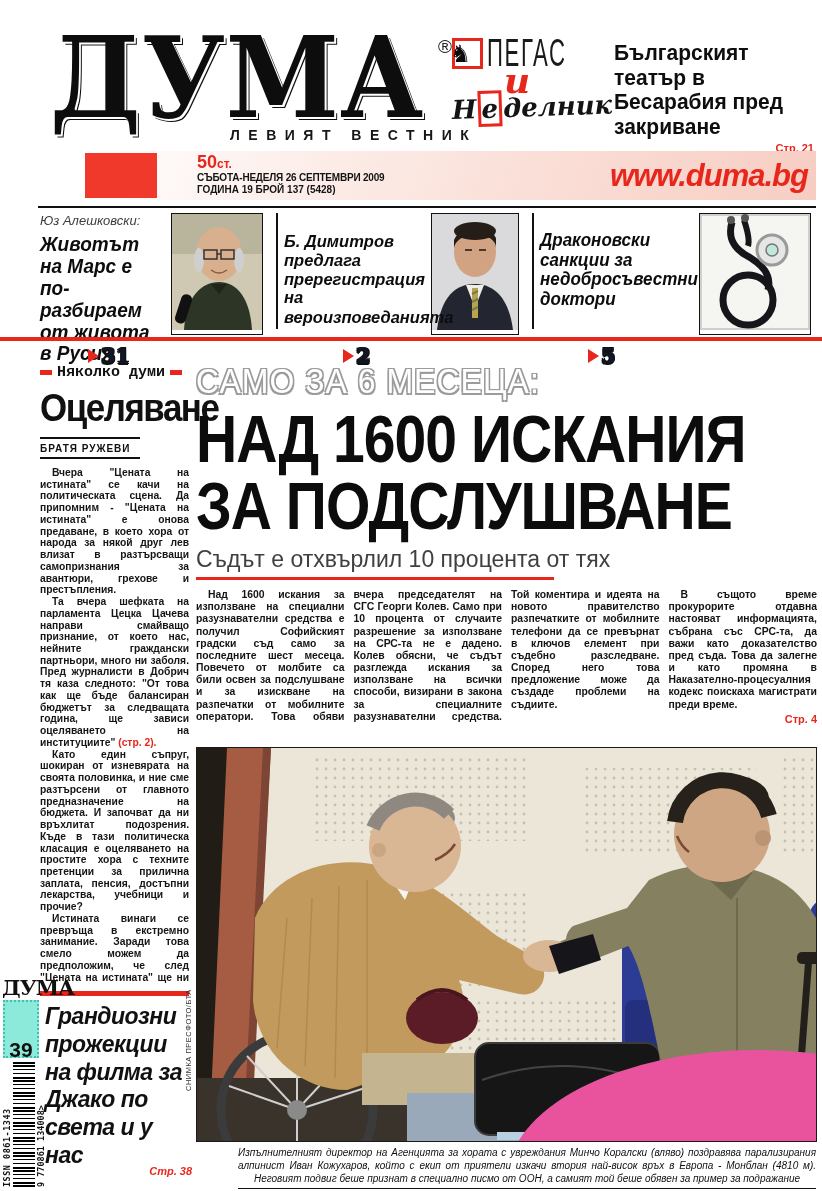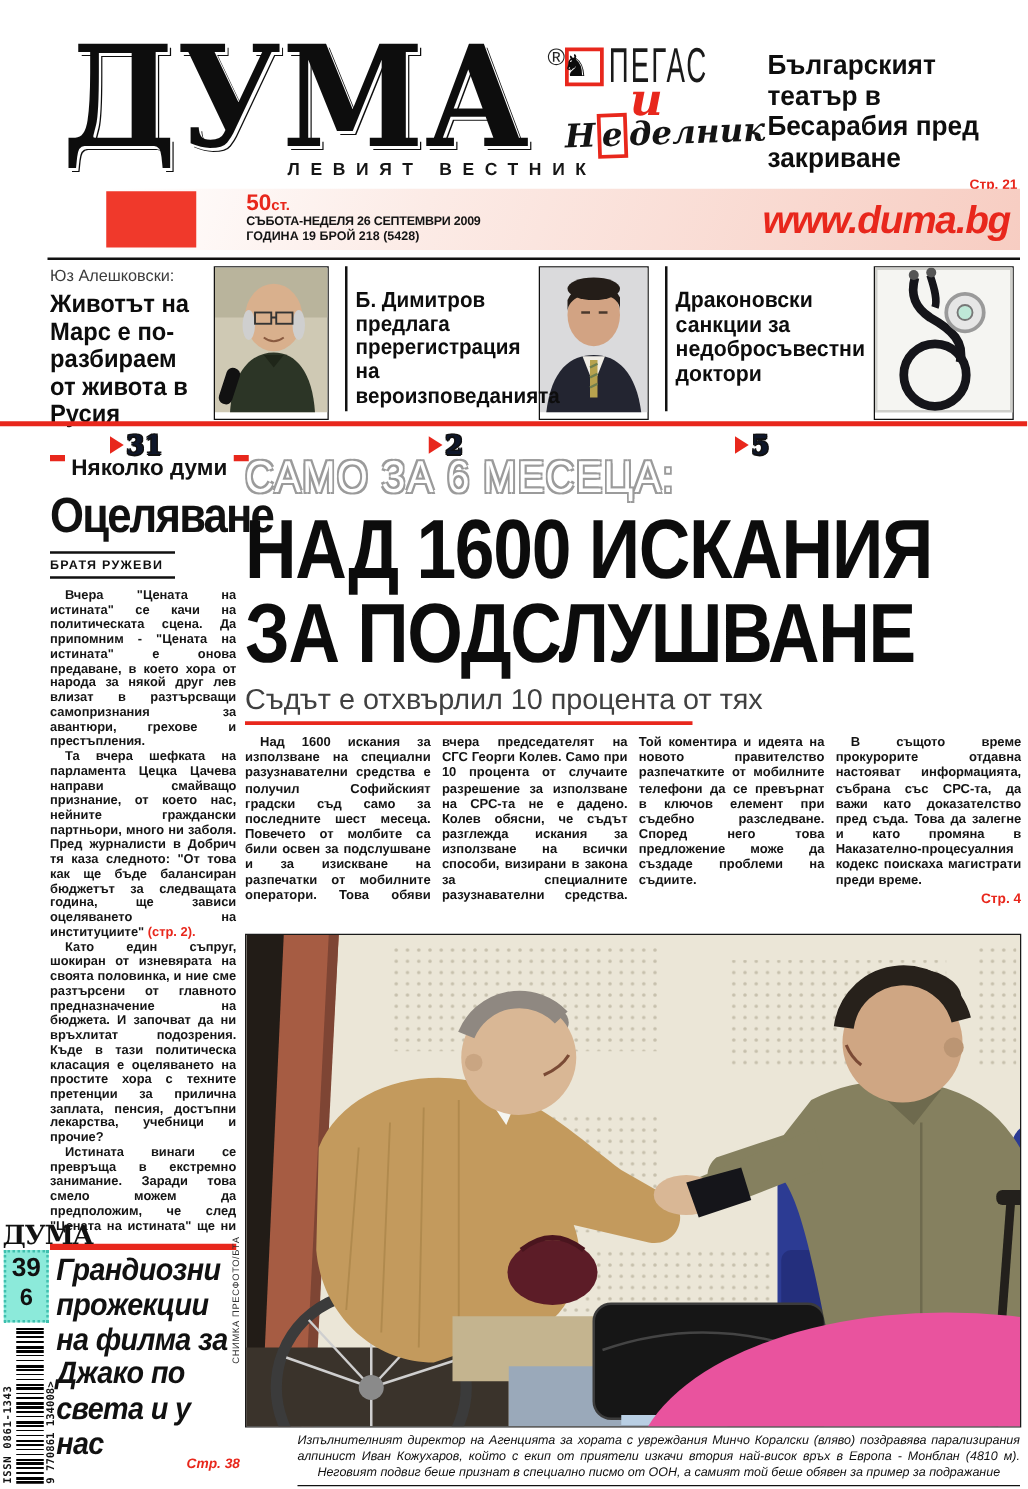--- a/index.html
+++ b/index.html
@@ -45,21 +45,21 @@
   .date-line{position:absolute;left:112px;top:21px;font-size:10px;font-weight:bold;
              letter-spacing:-0.2px;color:#141414;}
   .issue-line{position:absolute;left:112px;top:33px;font-size:10px;font-weight:bold;color:#141414;}
   .website{position:absolute;right:8px;top:7px;font-size:31px;font-weight:bold;
            font-style:italic;color:#e8271c;letter-spacing:-1px;}
 
   .masthead-rule{position:absolute;left:38px;top:206px;width:778px;height:2px;background:#111;}
 
   
   .teaser-row{position:absolute;left:40px;top:213px;width:778px;height:122px;
-              display:flex;align-items:flex-start;}
+              display:flex;align-items:flex-start;font-style:italic;}
   .teaser-kicker{font-size:13px;color:#3c3c3c;margin-bottom:6px;}
   .teaser-title{font-weight:bold;line-height:1.1;color:#0d0d0d;transform:scale(1,1.05);
                 transform-origin:left top;}
   .t1{width:158px;}
   .t1 .teaser-title{font-size:19px;}
   .t2{width:140px;padding-top:18px;}
   .t2 .teaser-title{font-size:16.5px;}
   .t3{width:152px;padding-top:18px;}
   .t3 .teaser-title{font-size:17px;}
   .teaser-photo{border:1px solid #111;flex:none;margin:0 7px;}
@@ -69,38 +69,38 @@
 
   .marker{position:absolute;top:343px;display:flex;align-items:center;gap:2px;}
   .marker-arrow{width:0;height:0;border-left:11px solid #e8271c;
                 border-top:7px solid transparent;border-bottom:7px solid transparent;}
   .marker-num{font-family:"DejaVu Serif",serif;font-weight:bold;font-size:21px;color:#0f172a;
               text-shadow:-1px -1px 0 #111,1px -1px 0 #111,-1px 1px 0 #111,1px 1px 0 #111,0 2px 0 #111;}
   .m1{left:88px;} .m2{left:343px;} .m3{left:588px;}
 
   
   .opinion{position:absolute;left:40px;top:364px;width:149px;}
-  .op-header{display:flex;gap:5px;font-size:18px;font-weight:bold;white-space:nowrap;}
+  .op-header{display:flex;align-items:center;gap:5px;font-size:15px;font-weight:bold;white-space:nowrap;font-family:Liberation Mono, monospace;}
   .op-dash{width:12px;height:5px;background:#e8271c;flex:none;}
   .op-title{margin-top:4px;font-size:36px;font-weight:bold;letter-spacing:-1.5px;
             transform:scale(0.97,1.1);transform-origin:left top;white-space:nowrap;}
   .op-rule1{margin-top:10px;width:100px;height:2px;background:#111;}
   .op-byline{margin-top:4px;font-size:10px;font-weight:bold;letter-spacing:1px;}
   .op-rule2{margin-top:3px;width:100px;height:2px;background:#111;}
   .op-body{margin-top:8px;height:518px;overflow:hidden;font-size:10.3px;line-height:1.14;
            font-weight:bold;text-align:justify;color:#151515;}
   .op-body p{margin:0;text-indent:12px;}
   .op-redrule{margin-top:6px;width:100%;height:5px;background:#e8271c;}
 
   
   .duma-mini{position:absolute;left:2px;top:975px;font-family:"DejaVu Serif",serif;
              font-weight:bold;font-size:21px;letter-spacing:-1px;}
   .edition-box{position:absolute;left:3px;top:1000px;width:36px;height:58px;background:#8ceada;
                border:2px dotted #3fbfae;box-sizing:border-box;text-align:center;}
-  .edition-box .n1{font-size:21px;font-weight:bold;line-height:26px;}
+  .edition-box .n1{font-size:21px;font-weight:bold;line-height:26px;margin-top:35px;}
   .edition-box .n2{font-size:19px;font-weight:bold;line-height:22px;}
   .barcode-wrap{position:absolute;left:2px;top:1187px;width:127px;height:44px;
                 transform:rotate(-90deg);transform-origin:0 0;display:flex;flex-direction:column;}
   .issn-label{font-family:"DejaVu Sans Mono",monospace;font-size:8.5px;font-weight:bold;letter-spacing:0.5px;}
   .barcode-stripes{height:22px;margin-top:1px;
      background:repeating-linear-gradient(90deg,#000 0 2px,#fff 2px 3px,#000 3px 5px,#fff 5px 8px,
                 #000 8px 9px,#fff 9px 12px,#000 12px 13px,#fff 13px 15px);}
   .barcode-digits{font-family:"DejaVu Sans Mono",monospace;font-size:8.5px;font-weight:bold;margin-top:1px;}
   .bottom-headline{position:absolute;left:45px;top:1002px;width:147px;font-style:italic;}
   .bottom-title{font-size:23px;font-weight:bold;line-height:1.12;letter-spacing:-0.5px;
@@ -153,21 +153,21 @@
 
   <div class="top-teaser">
     <div class="top-teaser-title">Българският театър в Бесарабия пред закриване</div>
     <div class="top-teaser-page red">Стр. 21</div>
   </div>
 
   <div class="date-bar">
     <div class="red-square"></div>
     <div class="price"><span class="price-num">50</span><span class="price-unit">ст.</span></div>
     <div class="date-line">СЪБОТА-НЕДЕЛЯ 26 СЕПТЕМВРИ 2009</div>
-    <div class="issue-line">ГОДИНА 19 БРОЙ 218 (5428)</div>
+    <div class="issue-line">ГОДИНА 19 БРОЙ 137 (5428)</div>
     <div class="website">www.duma.bg</div>
   </div>
   <div class="masthead-rule"></div>
 
   <div class="teaser-row">
     <div class="t1">
       <div class="teaser-kicker">Юз Алешковски:</div>
       <div class="teaser-title">Животът на Марс е по-разбираем от живота в Русия</div>
     </div>
     <div class="teaser-photo">

